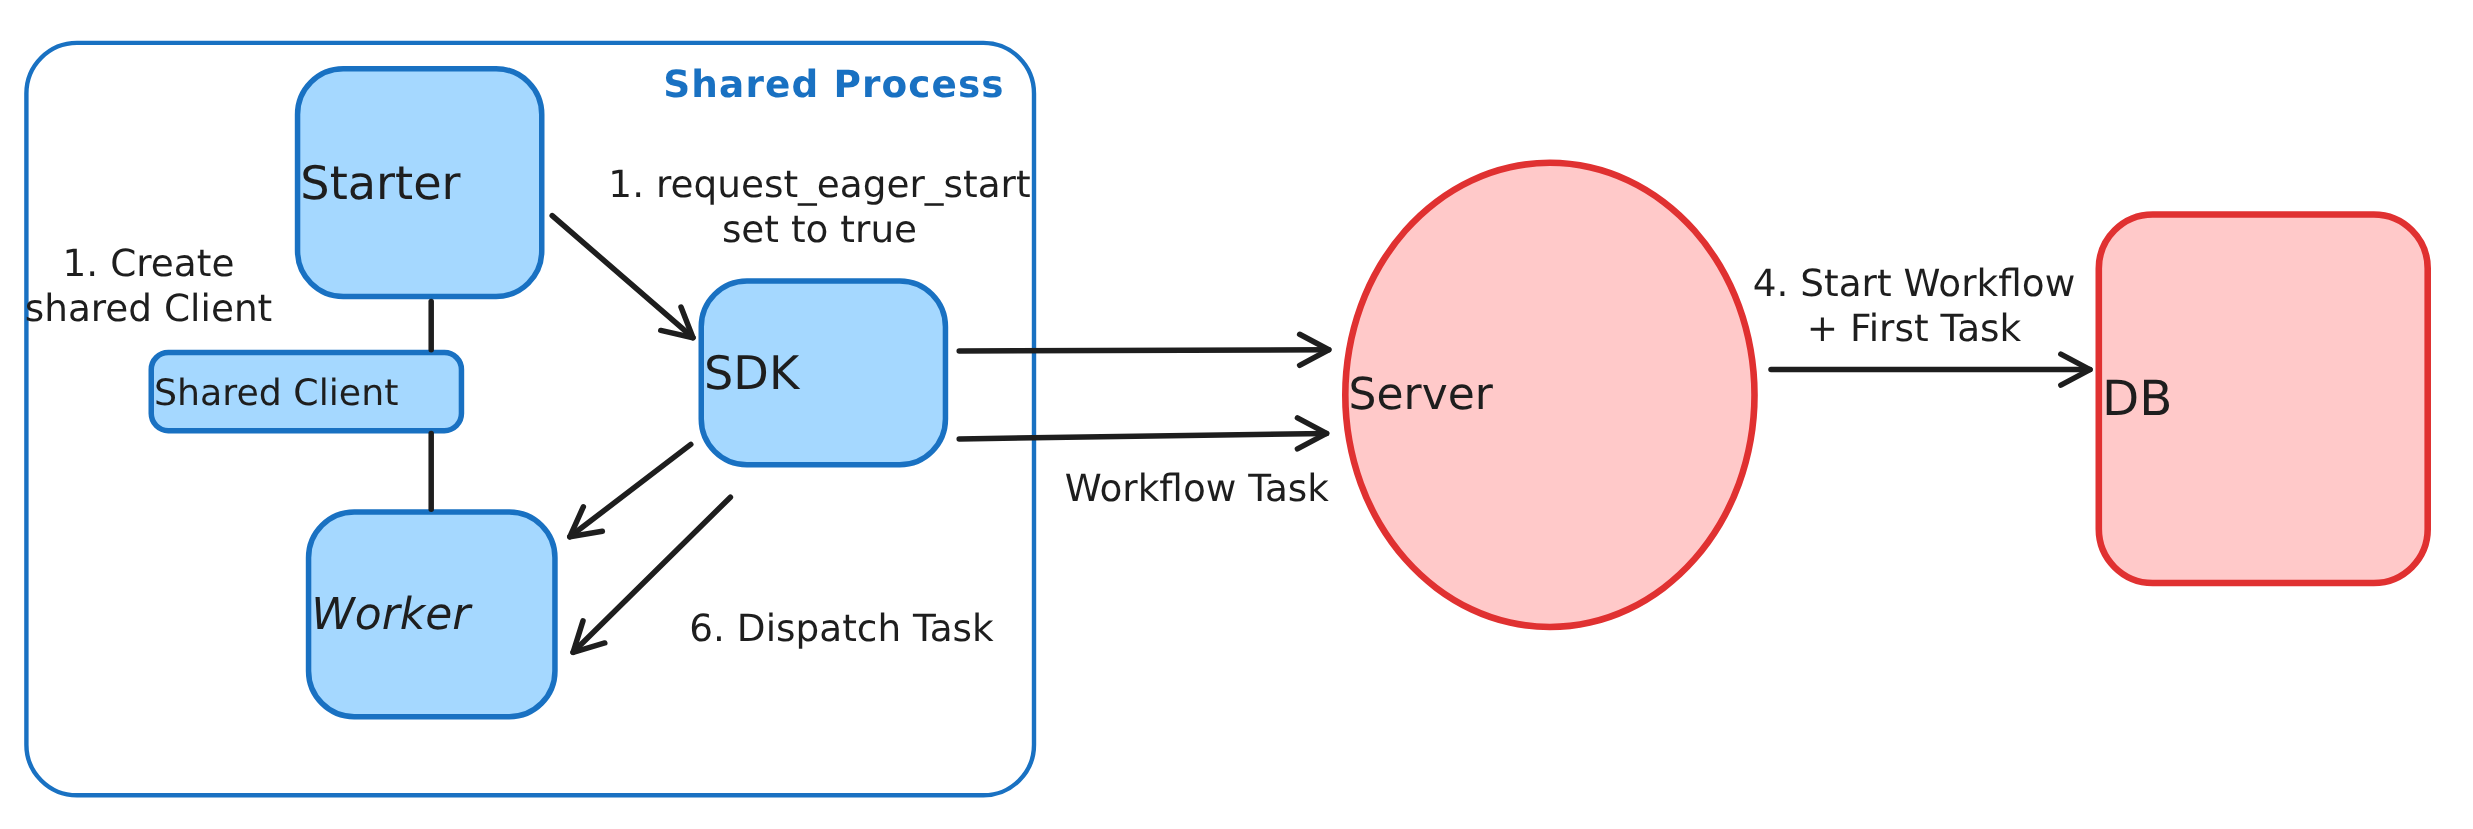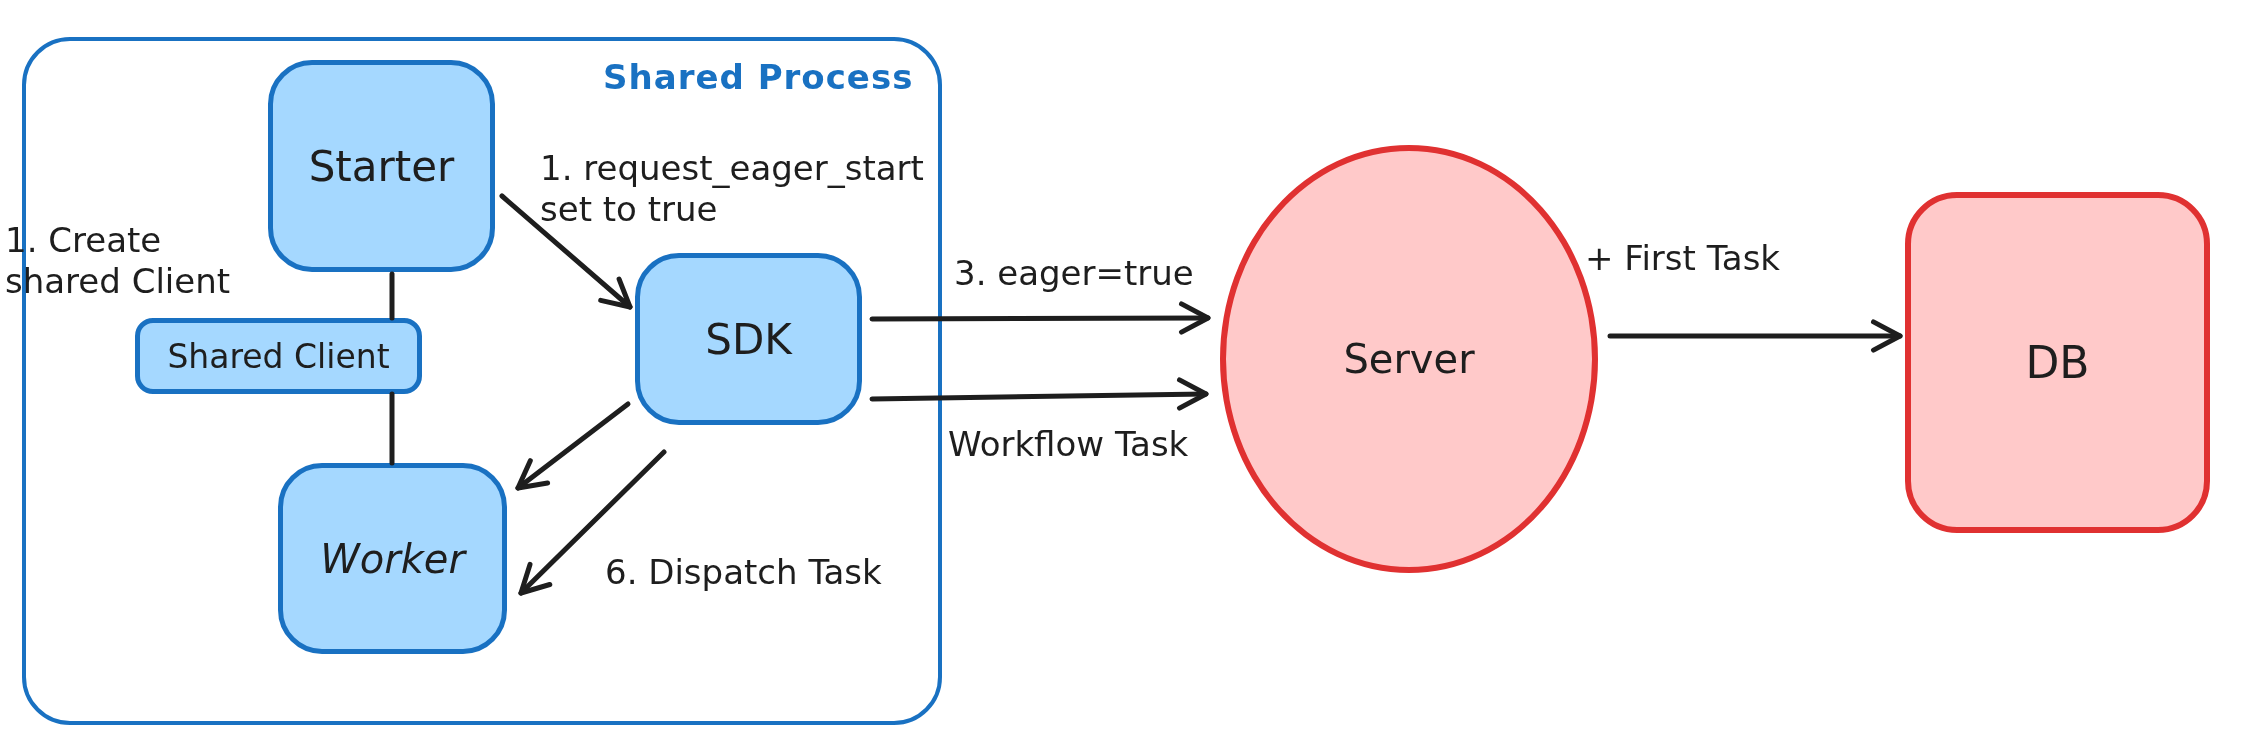--- a/index.html
+++ b/index.html
@@ -27,35 +27,35 @@
     border:4px solid var(--blue-stroke);border-radius:48px;
     background:transparent;z-index:1;
   }
   .group-label{
     position:absolute;left:603px;top:57px;width:350px;
     text-align:left;font-size:34px;font-weight:600;
     color:var(--blue-stroke);z-index:2;letter-spacing:1px;
   }
 
   .node{
-    position:absolute;display:flex;align-items:center;justify-content:center;
+    position:absolute;display:flex;align-items:center;
     box-sizing:border-box;z-index:2;text-align:center;font-weight:500;
   }
   .node.blue{background:var(--blue-fill);border:5px solid var(--blue-stroke);}
   .node.red{background:var(--red-fill);border:6px solid var(--red-stroke);}
 
   .node.starter{left:268px;top:60px;width:227px;height:212px;border-radius:44px;font-size:42px;}
   .node.shared-client{left:135px;top:318px;width:287px;height:76px;border-radius:18px;font-size:33px;}
   .node.worker{left:278px;top:463px;width:229px;height:191px;border-radius:44px;font-size:40px;font-style:italic;}
   .node.sdk{left:635px;top:253px;width:227px;height:172px;border-radius:44px;font-size:42px;}
   .node.server{left:1220px;top:145px;width:378px;height:428px;border-radius:50%;font-size:40px;}
   .node.db{left:1905px;top:192px;width:305px;height:341px;border-radius:52px;font-size:44px;}
 
   .note{
-    position:absolute;z-index:2;text-align:left;
+    position:absolute;z-index:2;text-align:center;
     font-size:34px;line-height:1.22;font-weight:500;color:var(--ink);
     white-space:nowrap;
   }
   .note.create{left:5px;top:220px;width:260px;}
   .note.request{left:540px;top:148px;width:410px;}
   .note.reserve{left:420px;top:385px;width:210px;}
   .note.dispatch{left:605px;top:552px;width:320px;}
   .note.eager{left:954px;top:253px;width:260px;}
   .note.firstwft{left:948px;top:424px;width:280px;}
   .note.startwf{left:1585px;top:238px;width:310px;}
@@ -121,23 +121,23 @@
   </div>
 
   <div class="note request">
     <div>1. request_eager_start</div>
     <div>set to true</div>
   </div>
 
 
   <div class="note dispatch">6. Dispatch Task</div>
 
-  <div class="note eager">3. eager=true</div>
 
   <div class="note firstwft">
     <div>Workflow Task</div>
   </div>
 
   <div class="note startwf">
+    <div>4. Start Workflow</div>
     <div>+ First Task</div>
   </div>
 
 </div>
 
 </body></html>

